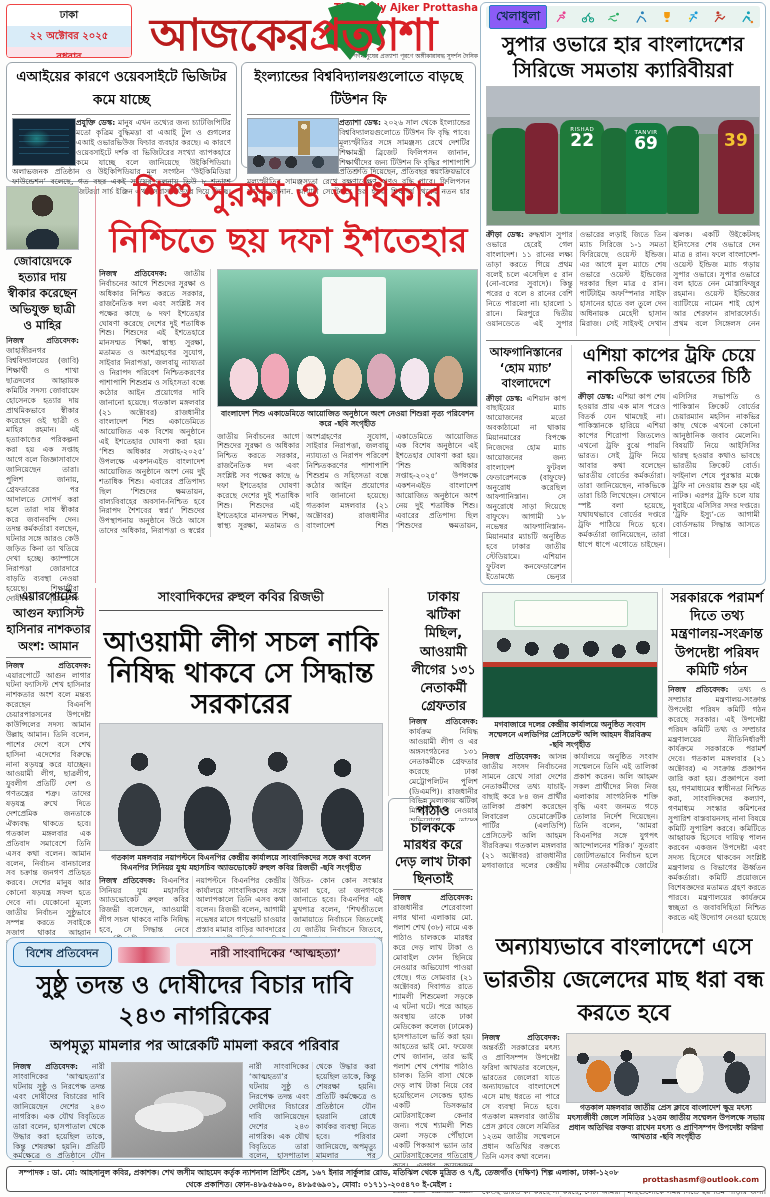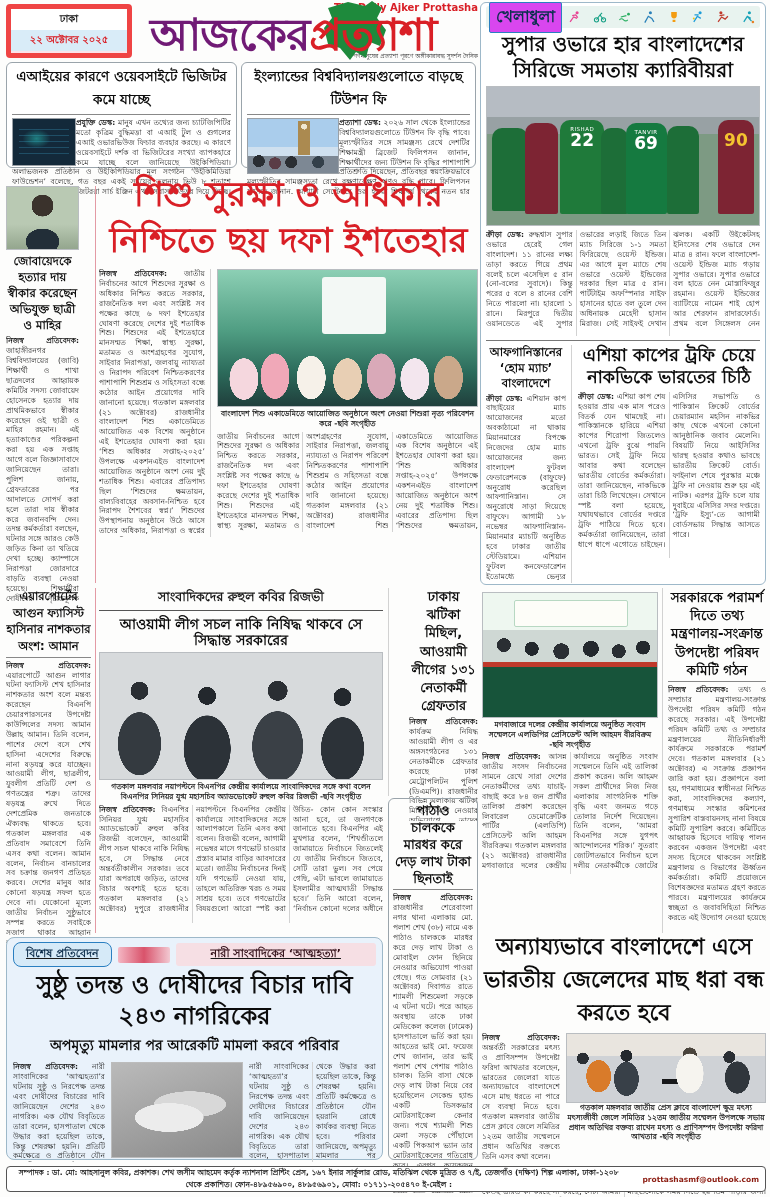--- a/index.html
+++ b/index.html
@@ -13,37 +13,37 @@
   .tiny { font-size:7.5px; line-height:1.32; text-align:justify; color:#1b1b1b; overflow:hidden; }
   .byl { font-weight:bold; }
   .cols2 { column-count:2; column-gap:7px; column-rule:1px solid #d2d2d2; }
   .cols3 { column-count:3; column-gap:7px; column-rule:1px solid #d2d2d2; }
   .hl { font-weight:bold; color:#0c0c0c; text-align:center; }
   .rule { border-top:1px solid #777; }
   .photo { position:relative; overflow:hidden; border:1px solid #b9bdc1; }
   .caption { font-size:7.5px; line-height:1.3; text-align:center; font-weight:600; color:#222; }
 
   
-  .datebox { border:5px solid #ef4444; border-radius:4px; overflow:hidden; text-align:center; background:#fff; }
+  .datebox { border:1px solid #ef4444; border-radius:4px; overflow:hidden; text-align:center; background:#fff; }
   .datebox .r { font-size:10px; padding:2px 2px; font-weight:bold; }
   .datebox .r1 { color:#111; }
   .datebox .r2 { color:#d91f26; background:#d9ecf8; }
   .datebox .r3 { color:#d91f26; background:#fbe3ea; }
-  .logo-black { font-size:44px; font-weight:bold; color:#701a75; letter-spacing:-1px;margin-top:31px; }
+  .logo-black { font-size:44px; font-weight:bold; color:#b91c1c; letter-spacing:-1px;margin-top:31px; }
   .logo-red { font-size:44px; font-weight:bold; color:#d91f26; letter-spacing:-1px; position:relative; z-index:2; }
   .eng-title { color:#d91f26; font-size:10px; font-weight:bold; text-align:right; }
   .tagline { font-size:6px; color:#333; text-align:right; }
   .map { position:absolute; z-index:1; }
 
   
   .tbox { border:1px solid #9aa4ab; border-radius:6px; padding:3px 5px; background:#fff; }
   .tbox .hl { font-size:13.5px; border-bottom:1px solid #888; padding-bottom:2px; margin-bottom:3px; }
   .sports-box { border:1px solid #9db8c9; border-radius:6px; background:#fff; padding:3px 5px; }
   .sb-banner { display:flex; align-items:center; gap:4px; background:#e8f3ef; border-radius:3px; padding:1px 3px; height:22px; }
-  .sb-label { border:1px solid #2a7fc1; background:#d946ef; color:#0d2f4f; font-weight:bold; font-size:16px; padding:1px 6px; border-radius:2px; }
+  .sb-label { border:1px solid #2a7fc1; background:#8b5cf6; color:#0d2f4f; font-weight:bold; font-size:12px; padding:1px 6px; border-radius:2px; }
   .sb-icons { display:flex; gap:6px; flex:1; justify-content:space-around; }
   .redline-right { border-right:1px solid #e39aa4; }
   .kicker { font-weight:bold; font-size:12.5px; text-align:center; border-bottom:1px solid #555; padding-bottom:2px; }
 
   
   .ph-stage { background:linear-gradient(180deg,#8ccfb4 0%,#4f9d82 45%,#2c6b5b 75%,#203f3c 100%); }
   .ph-stage::before { content:""; position:absolute; left:40%; top:5%; width:25%; height:42%; background:#f3f8f5; border-radius:3px; }
   .ph-stage::after { content:""; position:absolute; left:0; bottom:0; width:100%; height:52%;
     background:
       radial-gradient(ellipse 8% 42% at 10% 62%, #f5d7de 0 69%, transparent 70%),
@@ -134,21 +134,21 @@
   </div>
   <div class="abs" style="left:150px;top:2px;width:328px;height:58px;">
     <svg class="map" style="left:170px;top:-2px;" width="70" height="62" viewBox="0 0 70 62">
         <path d="M28 2 L45 6 L52 1 L62 8 L57 18 L66 30 L60 46 L50 42 L46 58 L36 52 L30 60 L20 48 L8 44 L4 28 L12 18 L8 8 Z" fill="#1e8a3c"></path>
       </svg>
     <span class="logo-black">আজকের</span><span class="logo-red">প্রত্যাশা</span>
     <div class="abs eng-title" style="right:0;top:0;width:160px;">The Daily Ajker Prottasha</div>
     <div class="abs tagline" style="right:0;bottom:-2px;width:190px;">গণমানুষের প্রত্যাশা পূরণে অঙ্গীকারাবদ্ধ সুদর্শন দৈনিক</div>
   </div>
 
-  <div class="abs tbox" style="left:6px;top:62px;width:231px;height:106px;">
+  <div class="abs tbox" style="left:6px;top:62px;width:231px;height:120px;">
     <div class="hl">এআইয়ের কারণে ওয়েবসাইটে ভিজিটর কমে যাচ্ছে</div>
     <div class="tiny" style="height:76px;">
       <span class="ph photo ph-screen" style="float:left;width:64px;height:48px;"></span>
       <span class="byl">প্রযুক্তি ডেস্ক:</span>
       <span>মানুষ এখন তথ্যের জন্য চ্যাটজিপিটির মতো কৃত্রিম বুদ্ধিমত্তা বা এআই টুল ও গুগলের এআই ওভারভিউজ ফিচার ব্যবহার করছে। এ কারণে ওয়েবসাইটে দর্শক বা ভিজিটরের সংখ্যা ব্যাপকহারে কমে যাচ্ছে বলে জানিয়েছে উইকিপিডিয়া। অলাভজনক প্রতিষ্ঠান ও উইকিপিডিয়ার মূল সংগঠন ‘উইকিমিডিয়া ফাউন্ডেশন’ বলেছে, গত বছর একই সময়ের তুলনায় ভিউ ৮ শতাংশ কমেছে। এর কারণ ভিজিটররা সার্চ ইঞ্জিন এখন সরাসরি উত্তর দিয়ে দিচ্ছে। ফলে</span>
       
     </div>
   </div>
 
   <div class="abs tbox" style="left:241px;top:62px;width:235px;height:106px;">
@@ -210,21 +210,21 @@
           <span class="no">22</span>
         </span>
       <span class="cp-fig" style="left:42%;top:30%;width:10%;height:62%;"></span>
       <span class="jersey" style="left:51%;top:26%;width:15%;height:66%;background:#157a40;">
           <span class="nm">TANVIR</span>
           <span class="no">69</span>
         </span>
       <span class="cp-fig" style="left:66%;top:28%;width:12%;height:64%;"></span>
       <span class="jersey" style="right:2%;top:24%;width:13%;height:68%;background:#7d2433;color:#f4c430;">
           <span class="nm">&nbsp;</span>
-          <span class="no">90</span>
+          <span class="no">39</span>
         </span>
     </div>
     <div class="tiny cols3" style="height:106px;margin-top:4px;">
       <span class="byl">ক্রীড়া ডেস্ক:</span>
       <span>রুদ্ধশ্বাস সুপার ওভারে হেরেই গেল বাংলাদেশ। ১১ রানের লক্ষ্য তাড়া করতে গিয়ে প্রথম বলেই চলে এসেছিল ৫ রান (নো-বলের সুবাদে)। কিন্তু পরের ৫ বলে ৪ রানের বেশি নিতে পারলো না। হারলো ১ রানে। মিরপুরে দ্বিতীয় ওয়ানডেতে এই সুপার ওভারের লড়াই জিতে তিন ম্যাচ সিরিজে ১-১ সমতা ফিরিয়েছে ওয়েস্ট ইন্ডিজ। এর আগে মূল ম্যাচে শেষ ওভারে ওয়েস্ট ইন্ডিজের দরকার ছিল মাত্র ৫ রান। পার্টটাইম অফস্পিনার সাইফ হাসানের হাতে বল তুলে দেন অধিনায়ক মেহেদী হাসান মিরাজ। সেই সাইফই দেখান ঝলক। একটি উইকেটসহ ইনিংসের শেষ ওভারে দেন মাত্র ৪ রান। ফলে বাংলাদেশ-ওয়েস্ট ইন্ডিজ ম্যাচ গড়ায় সুপার ওভারে। সুপার ওভারে বল হাতে নেন মোস্তাফিজুর রহমান। ওয়েস্ট ইন্ডিজের ব্যাটিংয়ে নামেন শাই হোপ আর শেরফান রাদারফোর্ড। প্রথম বলে সিঙ্গেলস নেন হোপ। কিন্তু পরের বলেই বড় শট খেলতে গিয়ে বাউন্ডারিতে মিরাজের লো ক্যাচ হন রাদারফোর্ড। মোস্তাফিজ বেশ নিয়ন্ত্রিত বল করেন। পরের তিন বলে নেন ৫ রান। কিন্তু শেষ বলে চার মেরে দেন হোপ। ১ উইকেটে ওয়েস্ট ইন্ডিজ তোলে ১০ রান। সুপার ওভারে বাংলাদেশের লক্ষ্য ১১। ক্যারিবীয়দের বল হাতে নেন বাঁহাতি স্পিনার আকিল হোসেন। বাংলাদেশের ব্যাটিংয়ে নামেন সাইফ</span>
       
     </div>
     <div class="rule" style="margin:4px 0;"></div>
     <div style="display:flex;gap:6px;height:238px;">
       <div style="flex:0 0 86px;border-right:1px solid #d2d2d2;padding-right:5px;">
@@ -271,21 +271,21 @@
   <div class="abs redline-right" style="left:6px;top:588px;width:90px;height:345px;padding-right:4px;">
     <div class="hl" style="font-size:11.5px;line-height:1.45;border-bottom:1px solid #888;padding-bottom:2px;">এয়ারপোর্টের আগুন ফ্যাসিস্ট হাসিনার নাশকতার অংশ: আমান</div>
     <div class="tiny" style="height:288px;margin-top:3px;">
       <span class="byl">নিজস্ব প্রতিবেদক:</span>
       <span>এয়ারপোর্টে আগুন লাগার ঘটনা ফ্যাসিস্ট শেখ হাসিনার নাশকতার অংশ বলে মন্তব্য করেছেন বিএনপি চেয়ারপারসনের উপদেষ্টা কাউন্সিলের সদস্য আমান উল্লাহ আমান। তিনি বলেন, পাশের দেশে বসে শেখ হাসিনা এদেশের বিরুদ্ধে নানা ষড়যন্ত্র করে যাচ্ছেন। আওয়ামী লীগ, ছাত্রলীগ, যুবলীগ প্রতিটি দেশ ও গণতন্ত্রের শত্রু। তাদের ষড়যন্ত্র রুখে দিতে দেশপ্রেমিক জনতাকে ঐক্যবদ্ধ থাকতে হবে। গতকাল মঙ্গলবার এক প্রতিবাদ সমাবেশে তিনি এসব কথা বলেন। আমান বলেন, নির্বাচন বানচালের সব চক্রান্ত জনগণ প্রতিহত করবে। দেশের মানুষ আর কোনো ষড়যন্ত্র সফল হতে দেবে না। যেকোনো মূল্যে জাতীয় নির্বাচন সুষ্ঠুভাবে সম্পন্ন করতে সবাইকে সজাগ থাকার আহ্বান জানান তিনি।</span>
     </div>
   </div>
 
   <div class="abs" style="left:99px;top:588px;width:284px;height:345px;">
     <div class="kicker">সাংবাদিকদের রুহুল কবির রিজভী</div>
-    <div class="hl" style="font-size:14px;line-height:1.15;margin-top:5px;">আওয়ামী লীগ সচল নাকি নিষিদ্ধ থাকবে সে সিদ্ধান্ত সরকারের</div>
+    <div class="hl" style="font-size:27px;line-height:1.15;margin-top:15px;">আওয়ামী লীগ সচল নাকি নিষিদ্ধ থাকবে সে সিদ্ধান্ত সরকারের</div>
     <div class="photo ph-rizvi" style="height:128px;margin-top:4px;"></div>
     <div class="caption" style="margin-top:2px;">গতকাল মঙ্গলবার নয়াপল্টনে বিএনপির কেন্দ্রীয় কার্যালয়ে সাংবাদিকদের সঙ্গে কথা বলেন বিএনপির সিনিয়র যুগ্ম মহাসচিব অ্যাডভোকেট রুহুল কবির রিজভী -ছবি সংগৃহীত</div>
     <div class="tiny cols3" style="height:118px;margin-top:3px;">
       <span class="byl">নিজস্ব প্রতিবেদক:</span>
       <span>বিএনপির সিনিয়র যুগ্ম মহাসচিব অ্যাডভোকেট রুহুল কবির রিজভী বলেছেন, আওয়ামী লীগ সচল থাকবে নাকি নিষিদ্ধ হবে, সে সিদ্ধান্ত নেবে অন্তর্বর্তীকালীন সরকার। তবে যারা অপরাধে জড়িত, তাদের বিচার অবশ্যই হতে হবে। গতকাল মঙ্গলবার (২১ অক্টোবর) দুপুরে রাজধানীর নয়াপল্টনে বিএনপির কেন্দ্রীয় কার্যালয়ে সাংবাদিকদের সঙ্গে আলাপকালে তিনি এসব কথা বলেন। রিজভী বলেন, আগামী নভেম্বর মাসে গণভোট চাওয়ার প্রস্তাব মামার বাড়ির আবদারের মতো। জাতীয় নির্বাচনের দিনই যদি গণভোট নেওয়া যায়, তাহলে অতিরিক্ত খরচ ও সময় সাশ্রয় হবে। তবে গণভোটের বিষয়গুলো আরো স্পষ্ট করা উচিত- কোন কোন সংস্কার আনা হবে, তা জনগণকে জানাতে হবে। বিএনপির এই মুখপাত্র বলেন, ‘শিখণ্ডীতলে জামায়াতে নির্বাচনে জিতলেই যে জাতীয় নির্বাচনে জিতবে, সেটি তারা ভুল। সব পেয়ে গেছি, এটা ভাবলে জামায়াতে ইসলামীর আত্মঘাতী সিদ্ধান্ত হবে।’ তিনি আরো বলেন, ‘নির্বাচন কোনো দলের অধীনে নয়, সরকারের অধীনেই অনুষ্ঠিত হয়। তাই এই নির্বাচন নিয়ে জনগণের মধ্যে কোনো সংশয় নেই। বরং অন্তর্বর্তী সরকারের অধীনেই একটি মুক্ত, নিরপেক্ষ নির্বাচন সম্ভব বলে সাধারণ মানুষের মধ্যে আস্থা তৈরি হয়েছে। রিজভী মনে করেন, একই দিনে জাতীয় নির্বাচন ও গণভোট আয়োজন করলে খরচ কমবে এবং প্রশাসনিক কার্যক্রমেও সুবিধা হবে।’ তবে</span>
       
     </div>
   </div>
 
   <div class="abs" style="left:388px;top:588px;width:90px;height:208px;border-left:1px solid #d2d2d2;padding-left:20px;">
@@ -315,21 +315,21 @@
 
   <div class="abs" style="left:662px;top:588px;width:104px;height:345px;border-left:1px solid #d2d2d2;padding-left:5px;">
     <div class="hl" style="font-size:13.5px;line-height:1.35;border-bottom:1px solid #888;padding-bottom:2px;">সরকারকে পরামর্শ দিতে তথ্য মন্ত্রণালয়-সংক্রান্ত উপদেষ্টা পরিষদ কমিটি গঠন</div>
     <div class="tiny" style="height:238px;margin-top:3px;">
       <span class="byl">নিজস্ব প্রতিবেদক:</span>
       <span>তথ্য ও সম্প্রচার মন্ত্রণালয়-সংক্রান্ত উপদেষ্টা পরিষদ কমিটি গঠন করেছে সরকার। এই উপদেষ্টা পরিষদ কমিটি তথ্য ও সম্প্রচার মন্ত্রণালয়ের নীতিনির্ধারণী কার্যক্রমে সরকারকে পরামর্শ দেবে। গতকাল মঙ্গলবার (২১ অক্টোবর) এ সংক্রান্ত প্রজ্ঞাপন জারি করা হয়। প্রজ্ঞাপনে বলা হয়, গণমাধ্যমের স্বাধীনতা নিশ্চিত করা, সাংবাদিকদের কল্যাণ, গণমাধ্যম সংস্কার কমিশনের সুপারিশ বাস্তবায়নসহ নানা বিষয়ে কমিটি সুপারিশ করবে। কমিটিতে আহ্বায়ক হিসেবে দায়িত্ব পালন করবেন একজন উপদেষ্টা এবং সদস্য হিসেবে থাকবেন সংশ্লিষ্ট মন্ত্রণালয় ও বিভাগের ঊর্ধ্বতন কর্মকর্তারা। কমিটি প্রয়োজনে বিশেষজ্ঞদের মতামত গ্রহণ করতে পারবে। মন্ত্রণালয়ের কার্যক্রমে স্বচ্ছতা ও জবাবদিহিতা নিশ্চিত করতে এই উদ্যোগ নেওয়া হয়েছে বলে প্রজ্ঞাপনে জানানো হয়। কমিটি প্রতি মাসে অন্তত একবার সভায় মিলিত হবে এবং সুপারিশ উপদেষ্টা পরিষদে উপস্থাপন করবে।</span>
     </div>
   </div>
 
   <div class="abs special" style="left:6px;top:937px;width:377px;height:223px;">
-    <div style="display:flex;align-items:center;gap:6px;text-decoration:underline;">
+    <div style="display:flex;align-items:center;gap:6px;">
       <span class="tab1">বিশেষ প্রতিবেদন</span>
       <span class="tabstrip"></span>
       <span class="tab2">নারী সাংবাদিকের ‘আত্মহত্যা’</span>
     </div>
     <div class="hl" style="font-size:24px;line-height:1.3;margin-top:3px;">সুষ্ঠু তদন্ত ও দোষীদের বিচার দাবি ২৪৩ নাগরিকের</div>
     <div class="hl" style="font-size:14px;margin-top:2px;">অপমৃত্যু মামলার পর আরেকটি মামলা করবে পরিবার</div>
     <div style="display:flex;gap:6px;margin-top:4px;height:100px;">
       <div class="tiny" style="flex:0 0 92px;">
         <span class="byl">নিজস্ব প্রতিবেদক:</span>
         <span>নারী সাংবাদিকের ‘আত্মহত্যা’র ঘটনায় সুষ্ঠু ও নিরপেক্ষ তদন্ত এবং দোষীদের বিচারের দাবি জানিয়েছেন দেশের ২৪৩ নাগরিক। এক যৌথ বিবৃতিতে তারা বলেন, হাসপাতাল থেকে উদ্ধার করা হয়েছিল তাকে, কিন্তু শেষরক্ষা হয়নি। প্রতিটি কর্মক্ষেত্রে ও প্রতিষ্ঠানে যৌন হয়রানি রোধে কার্যকর ব্যবস্থা নিতে হবে। পরিবার জানিয়েছে, অপমৃত্যু মামলার পর আরেকটি মামলা করবে তারা। বিবৃতিদাতারা বলেন, ভুক্তভোগীর অভিযোগগুলো আমলে নিয়ে নিরপেক্ষ তদন্ত নিশ্চিত করতে হবে এবং তদন্ত প্রতিবেদন দ্রুত প্রকাশ করতে হবে। ঘটনার সঙ্গে জড়িত প্রতিটি ব্যক্তিকে জবাবদিহির আওতায় আনার দাবি জানান তারা। একইসঙ্গে গণমাধ্যম প্রতিষ্ঠানে কর্মপরিবেশ নিরাপদ করতে প্রতিটি প্রতিষ্ঠানে যৌন হয়রানি রোধে ধারাবাহিক পদক্ষেপ নেওয়ার আহ্বান জানানো হয়।</span>

